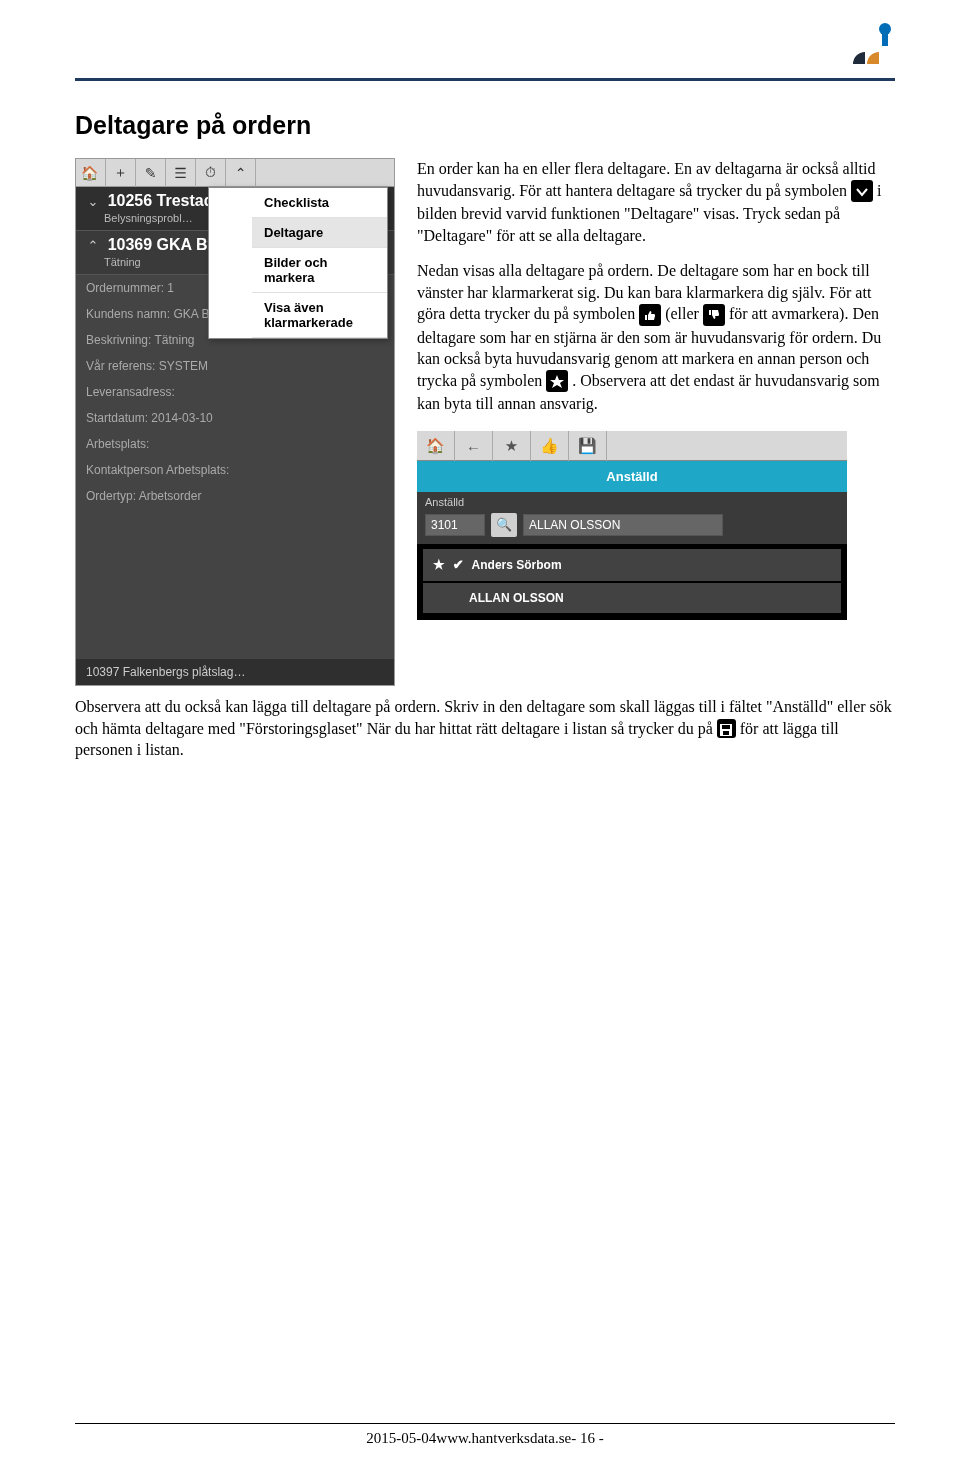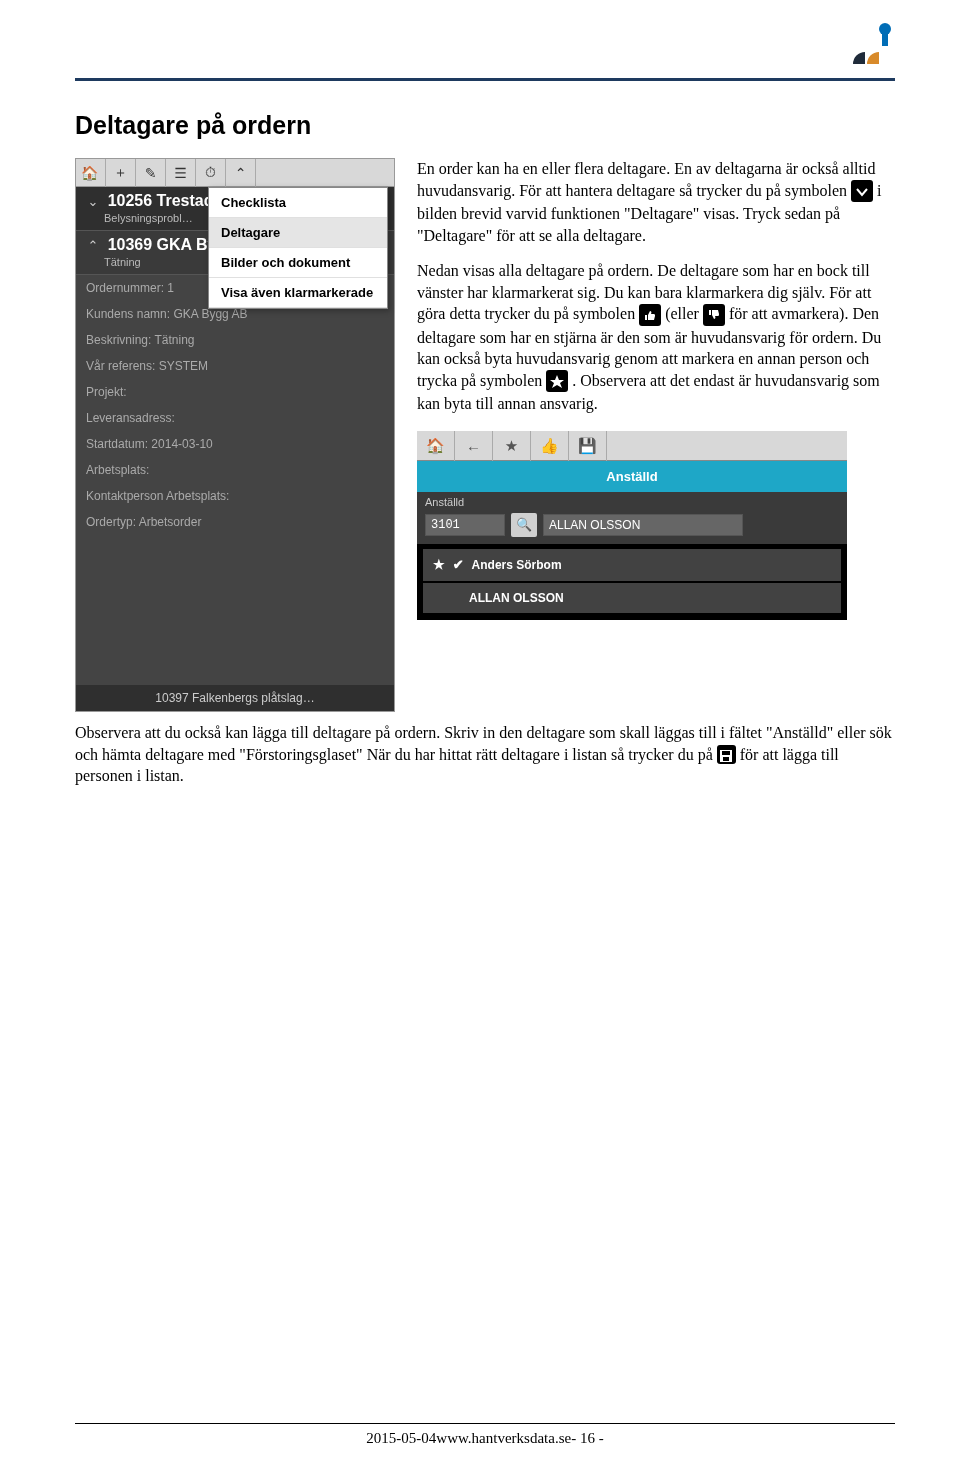--- a/index.html
+++ b/index.html
@@ -23,32 +23,32 @@
   .footer-row { display: flex; justify-content: center; font-family: Georgia, serif; font-size: 15px; }
   
   .ss1 { width: 320px; border: 1px solid #999; background: #444; font-family: Arial, sans-serif; font-size: 13px; color: #ddd; position: relative; }
   .ss1-toolbar { background: #d8d8d8; height: 28px; display: flex; align-items: center; border-bottom: 1px solid #999; }
   .ss1-tbtn { width: 30px; height: 28px; display: flex; align-items: center; justify-content: center; border-right: 1px solid #aaa; color: #333; font-size: 14px; }
   .ss1-row { padding: 5px 10px; border-bottom: 1px solid #555; background: #3a3a3a; }
   .ss1-row.dark { background: #2f2f2f; }
   .ss1-row .title { font-weight: bold; color: #fff; font-size: 16px; }
   .ss1-row .sub { color: #bbb; font-size: 11px; }
   .ss1-label { color: #aaa; padding: 6px 10px; font-size: 12px; }
-  .ss1-popup { position: absolute; top: 28px; right: 6px; width: 180px; background: #fff; border: 1px solid #888; box-shadow: 2px 2px 6px rgba(0,0,0,.3); z-index: 5; }
+  .ss1-popup { position: absolute; top: 28px; right: 6px; width: 180px; background: #fff; border: 1px solid #888; box-shadow: 2px 2px 6px rgba(0,0,0,.3); z-index: 5; padding-left: 43px; }
   .ss1-popup-item { padding: 7px 12px; color: #000; font-size: 13px; font-weight: 700; border-bottom: 1px solid #e0e0e0; }
   .ss1-popup-item.selected { background: #e5e5e5; }
   .ss1-chev { display: inline-block; width: 14px; text-align: center; color: #ccc; margin-right: 4px; }
-  .ss1-bottom { margin-top: 150px; padding: 6px 10px; background: #2f2f2f; color: #ccc; font-size: 12px; text-align: center; }
+  .ss1-bottom { margin-top: 150px; padding: 6px 10px; background: #2f2f2f; color: #ccc; font-size: 12px; }
   
   .ss2 { width: 430px; margin-top: 16px; font-family: Arial, sans-serif; background: #2f2f2f; color: #fff; }
   .ss2-toolbar { background: #d8d8d8; height: 30px; display: flex; border-bottom: 1px solid #888; }
   .ss2-tbtn { width: 38px; height: 30px; display: flex; align-items: center; justify-content: center; color: #555; border-right: 1px solid #aaa; font-size: 15px; }
   .ss2-header { background: #1ea7c7; color: #fff; text-align: center; padding: 7px 0; font-weight: bold; font-size: 13px; }
   .ss2-input { background: #666; color: #fff; border: 1px solid #555; height: 22px; padding: 0 5px; font-size: 12px; }
-  .ss2-input.small { width: 80px; font-family: Liberation Mono, monospace; }
+  .ss2-input.small { width: 60px; }
   .ss2-input.big { width: 200px; }
   .ss2-search { background: #d0d0d0; width: 26px; height: 24px; display: flex; align-items: center; justify-content: center; color: #333; font-size: 13px; border-radius: 2px; }
   .ss2-listwrap { background: #000; padding: 5px 6px; }
   .ss2-listrow { background: #424242; padding: 7px 10px; margin-bottom: 2px; display: flex; align-items: center; gap: 8px; font-size: 12px; font-weight: bold; }
   .ss2-star { color: #fff; font-size: 13px; }
   .ss2-check { color: #fff; font-size: 13px; }
   .ss2-form-row2 { background: #3a3a3a; padding: 3px 8px 7px 8px; }
   .ss2-form-lbl2 { color:#ccc; font-size:11px; display:block; margin-bottom:3px; }
 </style>
 </head>
@@ -75,38 +75,37 @@
           <div class="ss1-tbtn">🏠</div>
           <div class="ss1-tbtn">＋</div>
           <div class="ss1-tbtn">✎</div>
           <div class="ss1-tbtn">☰</div>
           <div class="ss1-tbtn">⏱</div>
           <div class="ss1-tbtn">⌃</div>
         </div>
         <div class="ss1-popup">
           <div class="ss1-popup-item">Checklista</div>
           <div class="ss1-popup-item selected">Deltagare</div>
-          <div class="ss1-popup-item">Bilder och dokument</div>
+          <div class="ss1-popup-item">Bilder och markera</div>
           <div class="ss1-popup-item">Visa även klarmarkerade</div>
         </div>
         <div class="ss1-row dark">
           <span class="ss1-chev">⌄</span>
           <span class="title">10256 Trestad r…</span><br>
           <span class="sub" style="margin-left:18px">Belysningsprobl…</span>
         </div>
         <div class="ss1-row">
           <span class="ss1-chev">⌃</span>
           <span class="title">10369 GKA Bygg…</span><br>
           <span class="sub" style="margin-left:18px">Tätning</span>
         </div>
         <div class="ss1-label">Ordernummer: 1</div>
         <div class="ss1-label">Kundens namn: GKA Bygg AB</div>
         <div class="ss1-label">Beskrivning: Tätning</div>
         <div class="ss1-label">Vår referens: SYSTEM</div>
-        <div class="ss1-label">Projekt:</div>
         <div class="ss1-label">Leveransadress:</div>
         <div class="ss1-label">Startdatum: 2014-03-10</div>
         <div class="ss1-label">Arbetsplats:</div>
         <div class="ss1-label">Kontaktperson Arbetsplats:</div>
         <div class="ss1-label">Ordertyp: Arbetsorder</div>
         <div class="ss1-bottom">10397 Falkenbergs plåtslag…</div>
       </div>
     </div>
 
     <div class="right-text">

